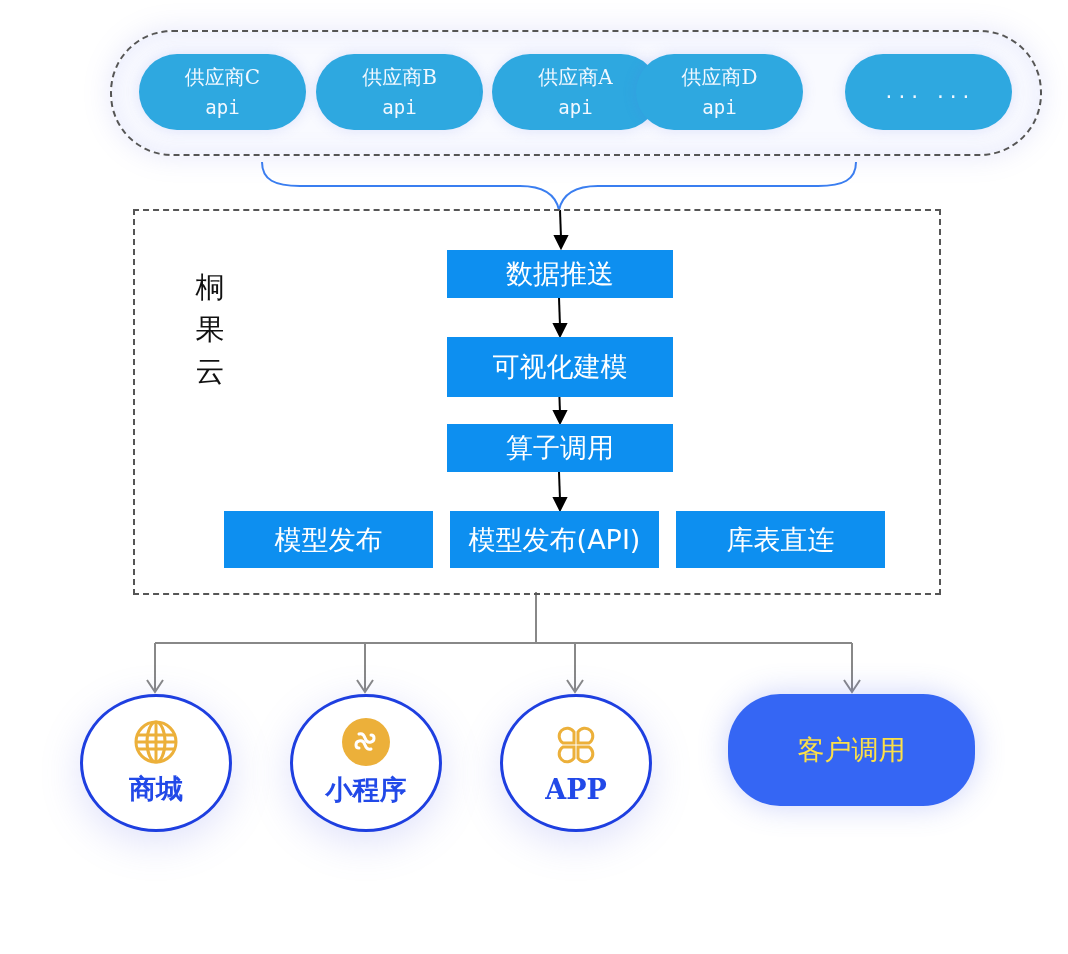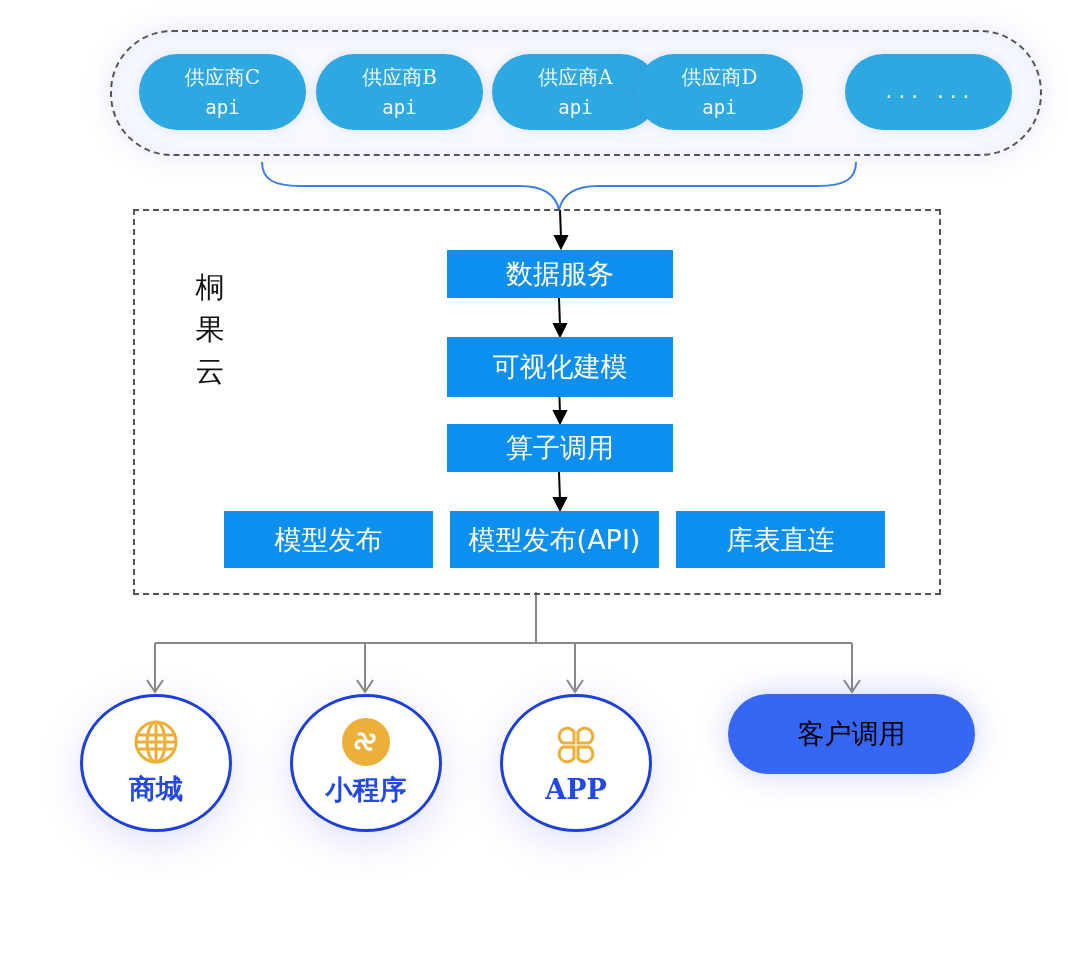--- a/index.html
+++ b/index.html
@@ -26,22 +26,22 @@
     font-size: 29px; line-height: 42px; color: #111; text-align: center; }
   .step { background: #0d8ff0; color: #fff; font-size: 27px; display: flex; align-items: center; justify-content: center;
     font-family: "DejaVu Sans", "Liberation Sans", sans-serif; }
 
   
   .endpoint { width: 146px; height: 132px; border: 3px solid #1e3fe0; border-radius: 50%;
     background: #fff; box-shadow: 0 10px 40px rgba(110,120,230,0.22);
     display: flex; flex-direction: column; align-items: center; justify-content: center; }
   .endpoint .label { color: #2249e8; font-family: "DejaVu Serif", "Liberation Serif", serif; font-weight: bold;
     font-size: 27px; margin-top: 6px; }
-  .customer { left: 728px; top: 694px; width: 247px; height: 80px; border-radius: 52px; background: #3566f4;
-    color: #000000; font-family: "DejaVu Serif", "Liberation Serif", serif; font-size: 27px;
+  .customer { left: 728px; top: 694px; width: 247px; height: 112px; border-radius: 52px; background: #3566f4;
+    color: #fde047; font-family: "DejaVu Serif", "Liberation Serif", serif; font-size: 27px;
     display: flex; align-items: center; justify-content: center;
     box-shadow: 0 0 30px rgba(90,110,240,0.30); }
   svg.connectors { position: absolute; left: 0; top: 0; }
 </style>
 </head>
 <body>
 
 <svg class="connectors" width="1068" height="954">
   <defs>
     <marker id="arrBlack" markerWidth="10" markerHeight="10" refX="5" refY="8" orient="auto" markerUnits="userSpaceOnUse">
@@ -97,21 +97,21 @@
   <span class="dots">... ...</span>
 </div>
 
 <div class="abs platform"></div>
 <div class="abs platform-name">
   <div>桐</div>
   <div>果</div>
   <div>云</div>
 </div>
 
-<div class="abs step" style="left:447px;top:250px;width:226px;height:48px">数据服务</div>
+<div class="abs step" style="left:447px;top:250px;width:226px;height:48px">数据推送</div>
 <div class="abs step" style="left:447px;top:337px;width:226px;height:60px">可视化建模</div>
 <div class="abs step" style="left:447px;top:424px;width:226px;height:48px">算子调用</div>
 
 <div class="abs step" style="left:224px;top:511px;width:209px;height:57px">模型发布</div>
 <div class="abs step" style="left:450px;top:511px;width:209px;height:57px">模型发布(API)</div>
 <div class="abs step" style="left:676px;top:511px;width:209px;height:57px">库表直连</div>
 
 <div class="abs endpoint" style="left:80px;top:694px">
   <svg width="46" height="46" viewBox="0 0 46 46">
     <g fill="none" stroke="#ecb03a" stroke-width="3">

